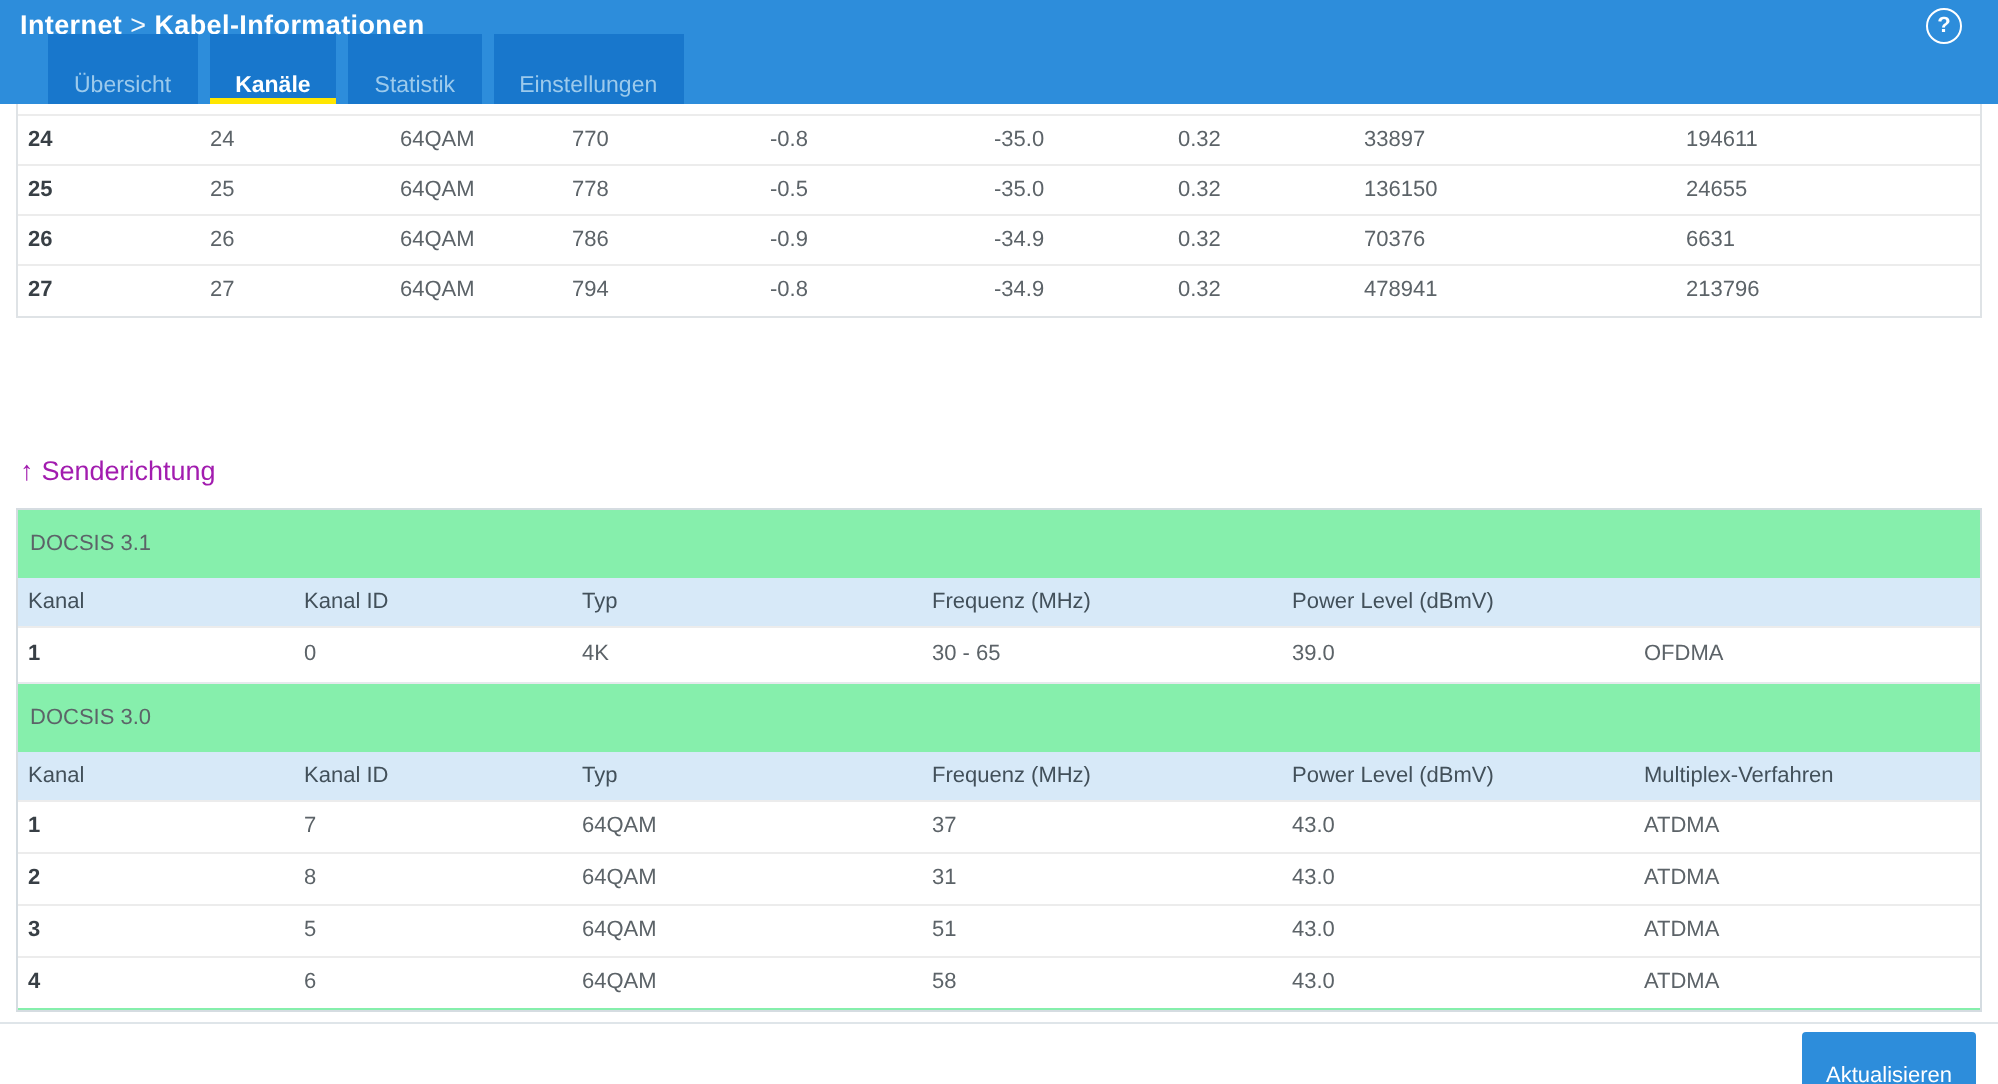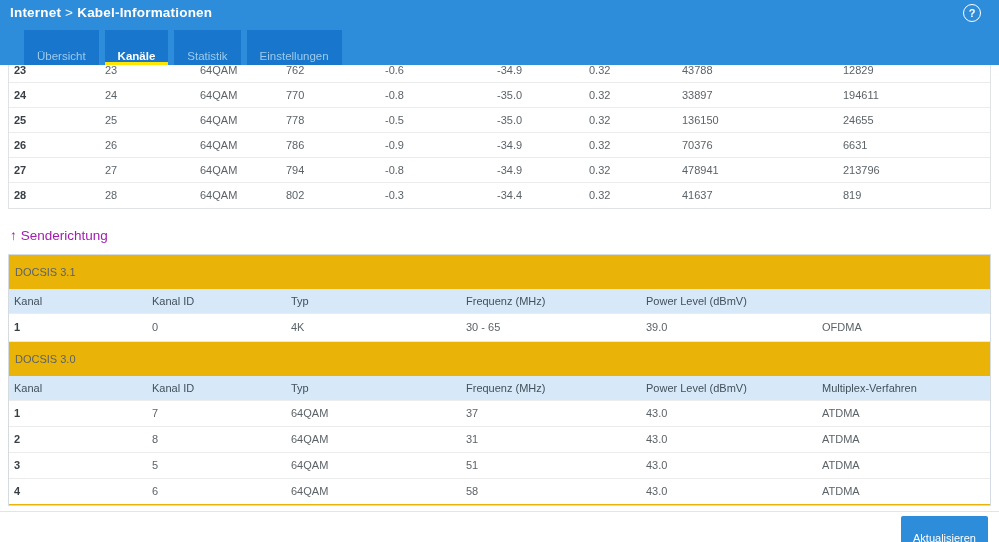--- a/index.html
+++ b/index.html
@@ -1,21 +1,21 @@
 <!DOCTYPE html>
 <html><head>
 <meta charset="utf-8">
 <style>
   * { margin:0; padding:0; box-sizing:border-box; }
   html,body { width:999px; height:542px; background:#ffffff; overflow:hidden;
               font-family:"Liberation Sans", sans-serif; font-size:11px; color:#5c6368; }
   .stage { position:relative; width:999px; height:542px; }
 
   
-  .app-header { position:absolute; top:0; left:0; right:0; height:65px;
+  .app-header { position:absolute; top:0; left:0; right:0; height:52px;
                 background:#2d8ddb; z-index:10; }
   .breadcrumb { position:absolute; top:5px; left:10px; color:#ffffff;
                 font-size:13.5px; font-weight:600; letter-spacing:.2px; cursor:pointer; }
   .breadcrumb .chev { font-weight:400; padding:0 4px; opacity:.95; }
   .help-btn { position:absolute; top:4px; right:18px; width:18px; height:18px;
               border:1.6px solid #ffffff; border-radius:50%; color:#ffffff;
               font-size:11px; font-weight:bold; display:flex; align-items:center;
               justify-content:center; cursor:pointer; }
   .tabbar { position:absolute; left:24px; bottom:0; display:flex; gap:6px; }
   .tab { background:#1877cc; color:#9ccaec; height:22px; line-height:20px;
@@ -35,21 +35,21 @@
   .receive-wrap { position:absolute; top:32px; left:8px; right:8px; z-index:1;
                   border:1px solid #dfe3e6; border-top:none; background:#fff; }
 
   
   .send-heading { position:absolute; top:228px; left:10px; color:#a21caf;
                   font-size:13.5px; }
   .send-heading .arrow { margin-right:4px; }
 
   
   .send-panel { position:absolute; top:254px; left:8px; right:8px; height:252px;
-                border:1px solid #d5dce1; background:#eab308; }
+                border:1px solid #d5dce1; background:#86efac; }
   .section-label { height:34px; line-height:34px; padding-left:6px; color:#5c6368; }
   .section-sep { border-top:1px solid #e6eaed; }
   .send-panel tr.data-row { height:26px; }
   .send-panel .d31 tr.data-row { height:28px; }
 
   
   .footer-divider { position:absolute; left:0; right:0; top:511px;
                     border-top:1px solid #dfe5e9; }
   .refresh-btn { position:absolute; right:11px; top:516px; height:21px;
                  background:#2d8ddb; color:#ffffff; border:none; border-radius:2px;
@@ -80,31 +80,20 @@
             <td>22</td>
             <td>64QAM</td>
             <td>754</td>
             <td>-1.2</td>
             <td>-35.0</td>
             <td>0.32</td>
             <td>43413</td>
             <td>5548</td>
           </tr>
           <tr class="data-row">
-            <td>23</td>
-            <td>23</td>
-            <td>64QAM</td>
-            <td>762</td>
-            <td>-0.6</td>
-            <td>-34.9</td>
-            <td>0.32</td>
-            <td>43788</td>
-            <td>12829</td>
-          </tr>
-          <tr class="data-row">
             <td>24</td>
             <td>24</td>
             <td>64QAM</td>
             <td>770</td>
             <td>-0.8</td>
             <td>-35.0</td>
             <td>0.32</td>
             <td>33897</td>
             <td>194611</td>
           </tr>
@@ -133,31 +122,20 @@
           <tr class="data-row">
             <td>27</td>
             <td>27</td>
             <td>64QAM</td>
             <td>794</td>
             <td>-0.8</td>
             <td>-34.9</td>
             <td>0.32</td>
             <td>478941</td>
             <td>213796</td>
-          </tr>
-          <tr class="data-row">
-            <td>28</td>
-            <td>28</td>
-            <td>64QAM</td>
-            <td>802</td>
-            <td>-0.3</td>
-            <td>-34.4</td>
-            <td>0.32</td>
-            <td>41637</td>
-            <td>819</td>
           </tr>
         </tbody>
     </table>
   </div>
 
   <div class="app-header">
     <div class="breadcrumb">
       <span>Internet</span><span class="chev">&gt;</span><span>Kabel-Informationen</span>
     </div>
     <div class="help-btn">

